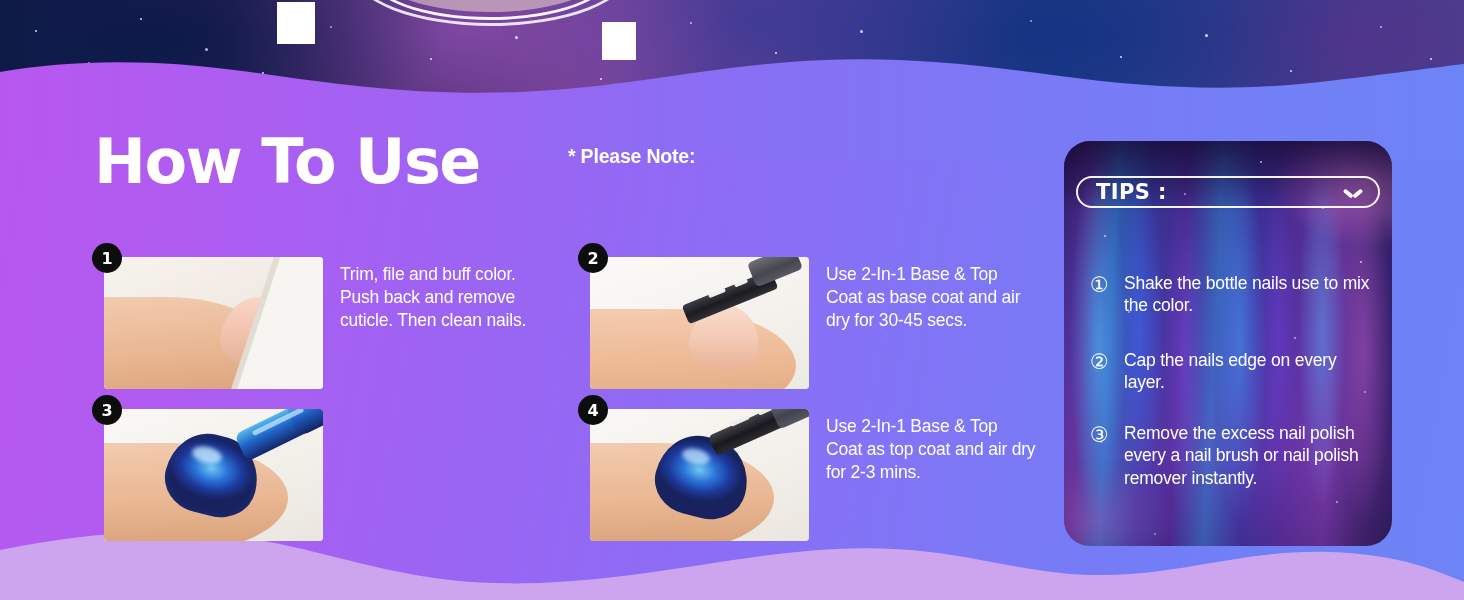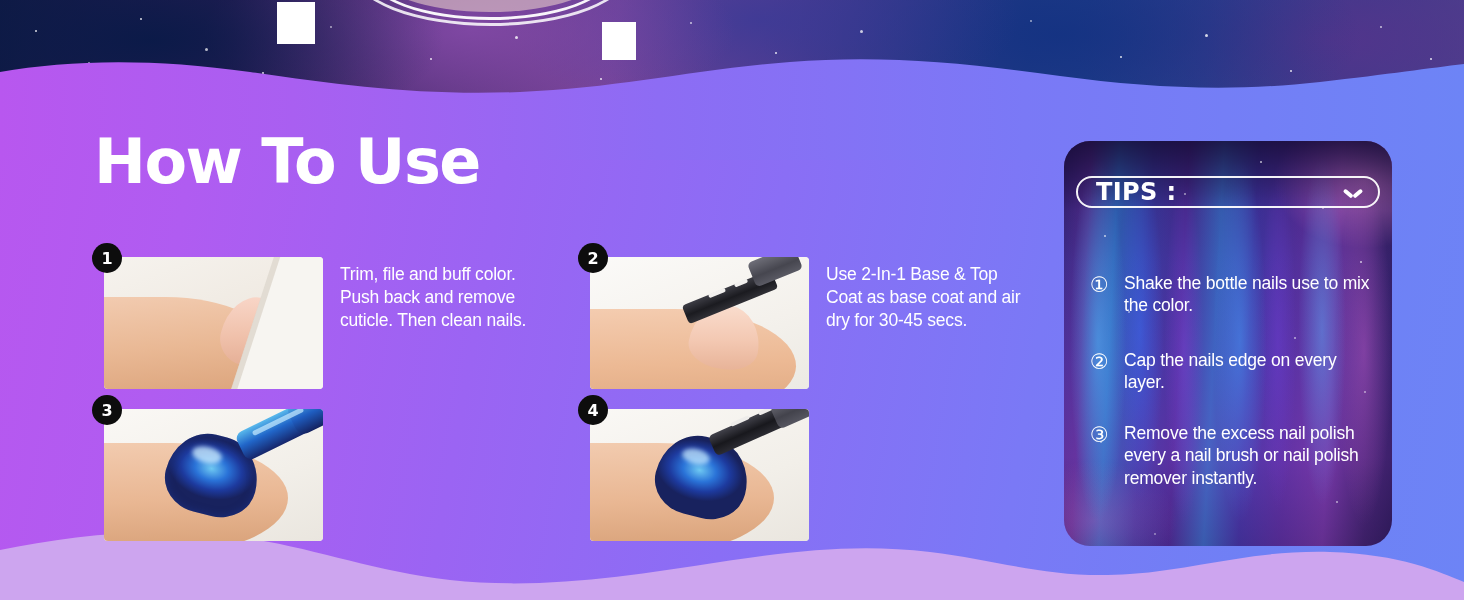--- a/index.html
+++ b/index.html
@@ -200,21 +200,21 @@
     width: 304px; height: 32px;
     border: 2px solid rgba(255,255,255,0.95);
     border-radius: 16px;
     display: flex;
     align-items: center;
     justify-content: space-between;
     padding: 0 16px 0 18px;
   }
   #tips-header .tips-label {
     color: #fff;
-    font-size: 24px;
+    font-size: 21px;
     font-weight: bold;
     letter-spacing: 0.4px;
     font-family: "DejaVu Sans", sans-serif;
   }
   .chev {
     width: 18px; height: 10px;
     position: relative;
   }
   .chev::before, .chev::after {
     content: "";
@@ -320,20 +320,21 @@
              C 1200,59 1250,40 1330,42
              C 1400,44 1440,62 1464,72
              L1464,90 L0,90 Z" fill="#cda5ef"></path>
   </svg>
 
   <div id="content">
 
     <h1 id="title" class="noselect">How To Use</h1>
 
     <div id="note">
+      <div class="note-head">* Please Note:</div>
     </div>
 
     <div class="step" style="left:92px; top:257px;">
       <div class="step-photo">
         <div class="ph" style="background:linear-gradient(160deg,#f6f3ee 0%,#efe9e1 55%,#e8e1d6 100%);"></div>
         <div style="position:absolute; left:-10px; top:40px; width:180px; height:105px; border-radius:0 60% 60% 0/0 50% 50% 0;
                     background:linear-gradient(175deg,#f2cbb0 0%,#e9b894 48%,#d9a077 100%);"></div>
         <div style="position:absolute; left:118px; top:40px; width:62px; height:70px; border-radius:50% 50% 44% 44%/62% 62% 38% 38%;
                     background:linear-gradient(165deg,#fad9cc 0%,#f0c1ab 55%,#e2aa90 100%); transform:rotate(14deg);"></div>
         <div style="position:absolute; left:150px; top:-12px; width:130px; height:170px; background:#f7f5f1; transform:rotate(18deg);"></div>
@@ -392,20 +393,21 @@
         <div style="position:absolute; left:92px; top:40px; width:28px; height:15px; border-radius:50%;
                     background:rgba(205,238,255,.7); filter:blur(2px); transform:rotate(14deg);"></div>
         <div style="position:absolute; left:118px; top:6px; width:100px; height:22px; border-radius:5px;
                     background:linear-gradient(180deg,#42424b 0%,#18181d 55%,#2c2c33 100%); transform:rotate(-24deg);"></div>
         <div style="position:absolute; left:182px; top:-16px; width:48px; height:28px; border-radius:6px;
                     background:linear-gradient(180deg,#6d6d77 0%,#43434c 60%,#565660 100%); transform:rotate(-24deg);"></div>
         <div style="position:absolute; left:140px; top:10px; width:20px; height:4px; background:#eeecea; transform:rotate(-24deg); border-radius:2px;"></div>
         <div style="position:absolute; left:168px; top:0px; width:14px; height:4px; background:#eeecea; transform:rotate(-24deg); border-radius:2px;"></div>
       </div>
       <div class="badge noselect">4</div>
+      <div class="step-text">Use 2-In-1 Base &amp; Top Coat as top coat and air dry for 2-3 mins.</div>
     </div>
 
     <div id="tips-card">
       <div class="aurora"></div>
       <div class="topdark"></div>
 
       <div class="star" style="left:40px;  top:94px;  width:2px; height:2px; opacity:.7;"></div>
       <div class="star" style="left:120px; top:52px;  width:2px; height:2px; opacity:.55;"></div>
       <div class="star" style="left:196px; top:20px;  width:2px; height:2px; opacity:.7;"></div>
       <div class="star" style="left:258px; top:66px;  width:2px; height:2px; opacity:.5;"></div>

